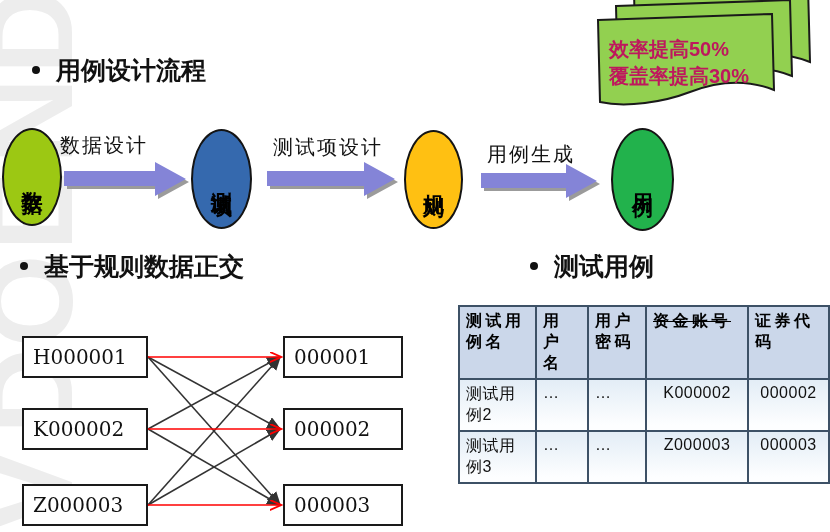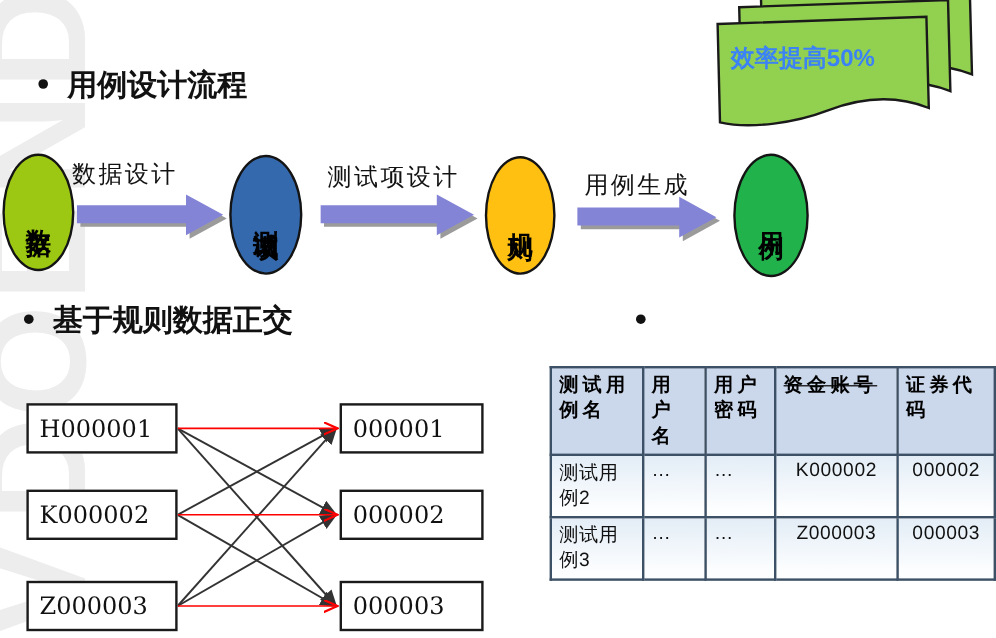--- a/index.html
+++ b/index.html
@@ -18,21 +18,21 @@
         display:flex;align-items:center;justify-content:center;box-sizing:border-box;}
   .node span{writing-mode:vertical-rl;text-orientation:upright;letter-spacing:3px;
         font-family:"Liberation Serif",serif;font-weight:bold;font-size:21px;color:#000;}
   .alabel{position:absolute;font-family:"Liberation Serif",serif;font-size:20px;
         letter-spacing:2px;color:#111;z-index:2;white-space:nowrap;}
   .arrow-svg{position:absolute;z-index:1;}
   
   .sticky-svg{position:absolute;left:575px;top:-14px;z-index:2;}
   .sticky-text{position:absolute;left:609px;top:36px;z-index:3;width:170px;
         font-family:"Liberation Sans",sans-serif;font-weight:bold;font-size:20px;
-        line-height:27px;color:#3b82f6;}
+        line-height:27px;color:#be185d;}
   
   .obox{position:absolute;background:#fff;border:2px solid #1a1a1a;box-sizing:border-box;
         display:flex;align-items:center;padding-left:9px;z-index:2;
         font-family:"DejaVu Serif",serif;font-size:20px;color:#111;}
   .lines-svg{position:absolute;left:140px;top:325px;z-index:1;}
   
   .tc-table{position:absolute;left:458px;top:305px;z-index:2;border-collapse:collapse;
         table-layout:fixed;width:371px;}
   .tc-table th,.tc-table td{border:2px solid #3D5166;vertical-align:top;
         padding:4px 6px;box-sizing:border-box;overflow:hidden;}
@@ -57,20 +57,21 @@
 
   <svg class="sticky-svg" width="245" height="140" viewBox="0 0 245 140">
     <g stroke="#1a1a1a" stroke-width="2">
       <path d="M59,6 L233,0 L235,76 C205,64 177,68 151,78 C125,88 87,94 61,88 Z" fill="#92D050"></path>
       <path d="M41,20 L215,14 L217,90 C187,78 159,82 133,92 C107,102 69,108 43,102 Z" fill="#92D050"></path>
       <path d="M23,34 L197,28 L199,104 C169,92 141,96 115,106 C89,116 51,122 25,116 Z" fill="#92D050"></path>
     </g>
   </svg>
   <div class="sticky-text">
     <div>效率提高50%</div>
+    <div>覆盖率提高30%</div>
   </div>
 
   <div class="bullet-line" style="left:32px;top:54px">
     <span class="bullet-dot"></span>
     <span>用例设计流程</span>
   </div>
 
   <div class="node" style="left: 2px; top: 128px; width: 60px; height: 98px; background: rgb(156, 200, 19);">
     <span>数据</span>
   </div>
@@ -101,20 +102,21 @@
     <polygon points="0,11 85,11 85,2 116,19 85,36 85,26 0,26" fill="#8484D7"></polygon>
   </svg>
 
   <div class="bullet-line" style="left:20px;top:250px">
     <span class="bullet-dot"></span>
     <span>基于规则数据正交</span>
   </div>
 
   <div class="bullet-line" style="left:530px;top:250px">
     <span class="bullet-dot"></span>
+    <span>测试用例</span>
   </div>
 
   <div class="obox" style="left:22px;top:336px;width:126px;height:42px">H000001</div>
   <div class="obox" style="left:22px;top:408px;width:126px;height:42px">K000002</div>
   <div class="obox" style="left:22px;top:484px;width:126px;height:42px">Z000003</div>
   <div class="obox" style="left:283px;top:336px;width:120px;height:42px">000001</div>
   <div class="obox" style="left:283px;top:408px;width:120px;height:42px">000002</div>
   <div class="obox" style="left:283px;top:484px;width:120px;height:42px">000003</div>
 
   <svg class="lines-svg" width="152" height="207">

